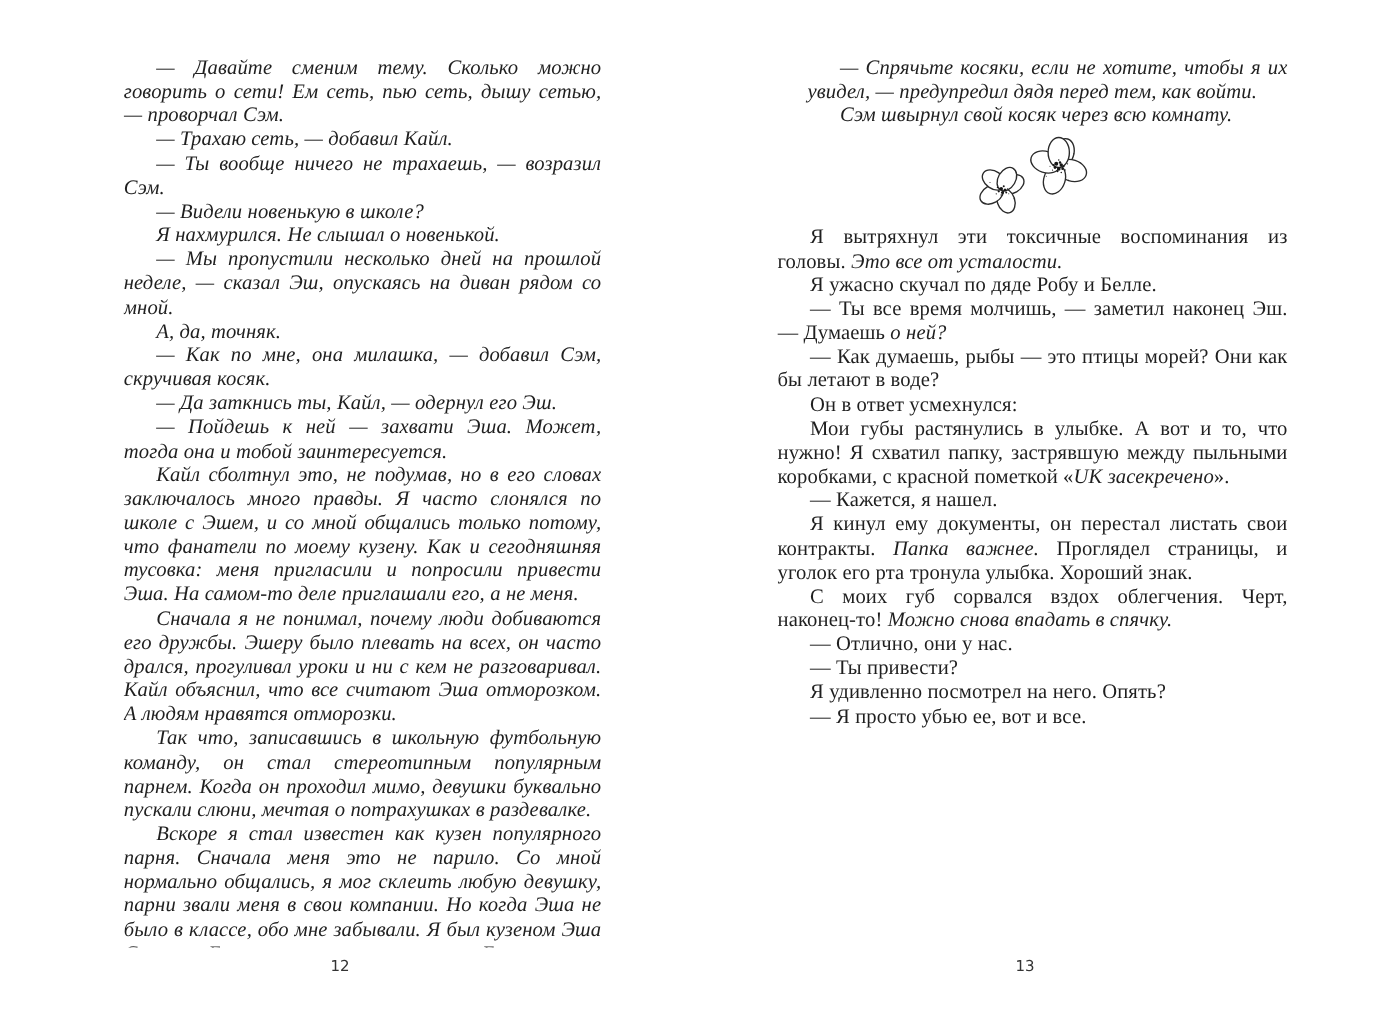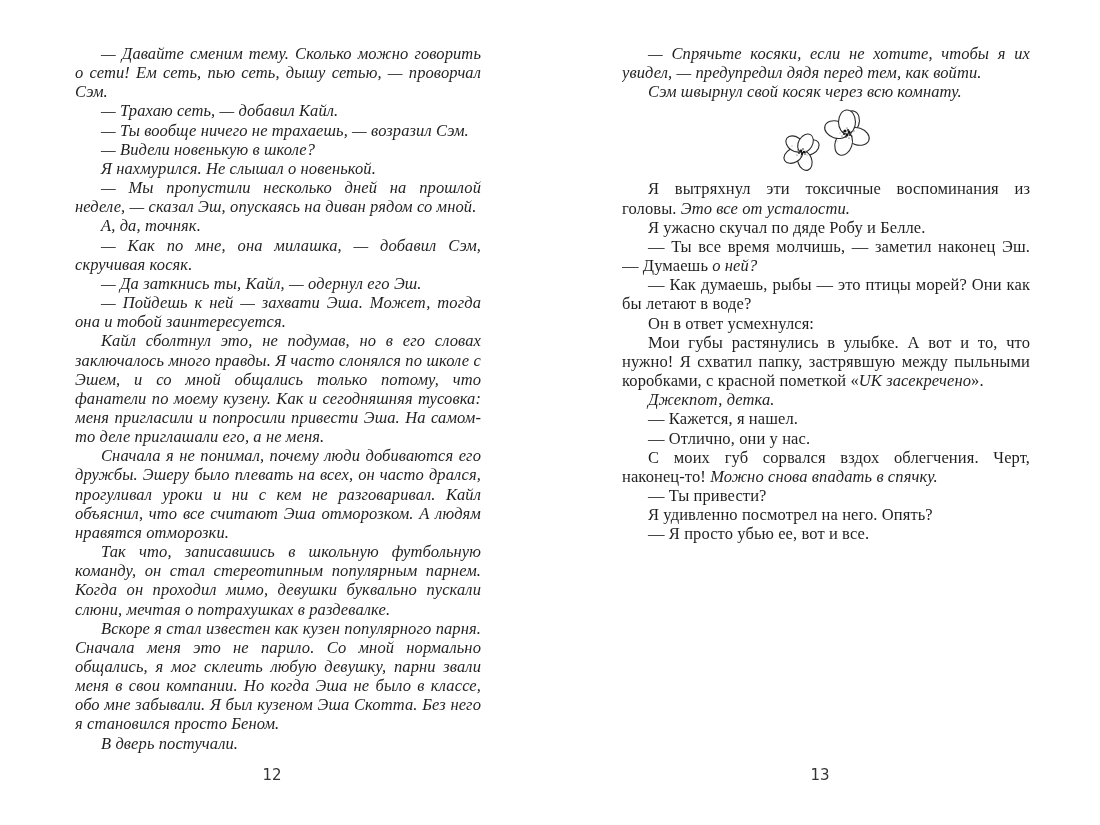--- a/index.html
+++ b/index.html
@@ -17,35 +17,35 @@
     text-align: justify;
     font-size: 16.5px;
     line-height: 19.15px;
     color: #1f1f1f;
     letter-spacing: 0.1px;
     height: 714px;
     overflow: hidden;
     hyphens: auto;
   }
   .para { margin: 0; text-indent: 26px; }
-  .italic-block { font-style: italic; }
+  .italic-block { font-style: italic; margin-left: 24px; }
   .ital { font-style: italic; }
   .ornament {
     display: flex;
     justify-content: center;
     align-items: center;
     height: 74px;
     margin: 2px 0 2px;
   }
   .page-num {
     position: absolute;
     top: 722px; left: 0; right: 12px;
     text-align: center;
     font-family: "DejaVu Sans", sans-serif;
-    font-size: 15px;
+    font-size: 12px;
     color: #343434;
   }
 </style>
 </head>
 <body>
 
 <div class="spread">
 
   <section class="page left">
     <div class="text-region italic-block">
@@ -133,24 +133,24 @@
         </svg>
       </div>
 
       <div>
           <p class="para"><span>Я вытряхнул эти токсичные воспоминания из головы. </span><span class="ital">Это все от усталости.</span></p>
           <p class="para"><span>Я ужасно скучал по дяде Робу и Белле.</span></p>
           <p class="para"><span>— Ты все время молчишь, — заметил наконец Эш. — Думаешь </span><span class="ital">о ней?</span></p>
           <p class="para"><span>— Как думаешь, рыбы — это птицы морей? Они как бы летают в воде?</span></p>
           <p class="para"><span>Он в ответ усмехнулся:</span></p>
           <p class="para"><span>Мои губы растянулись в улыбке. А вот и то, что нужно! Я схватил папку, застрявшую между пыльными коробками, с красной пометкой «</span><span class="ital">UK засекречено</span><span>».</span></p>
-          <p class="para"><span class="ital">Джекпот, детка.</span></p>
           <p class="para"><span>— Кажется, я нашел.</span></p>
+          <p class="para"><span>Я кинул ему документы, он перестал листать свои контракты. </span><span class="ital">Папка важнее.</span><span> Проглядел страницы, и уголок его рта тронула улыбка. Хороший знак.</span></p>
+          <p class="para"><span>С моих губ сорвался вздох облегчения. Черт, наконец-то! </span><span class="ital">Можно снова впадать в спячку.</span></p>
           <p class="para"><span>— Отлично, они у нас.</span></p>
-          <p class="para"><span>С моих губ сорвался вздох облегчения. Черт, наконец-то! </span><span class="ital">Можно снова впадать в спячку.</span></p>
           <p class="para"><span>— Ты привести?</span></p>
           <p class="para"><span>Я удивленно посмотрел на него. Опять?</span></p>
           <p class="para"><span>— Я просто убью ее, вот и все.</span></p>
         </div>
     </div>
     <div class="page-num">13</div>
   </section>
 
 </div>
 

